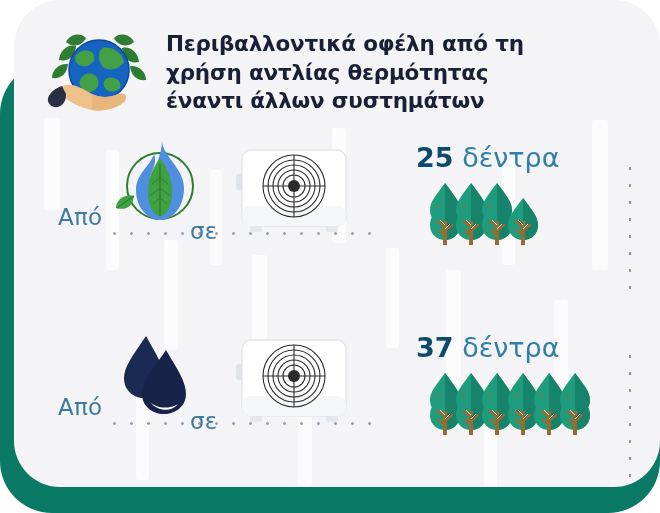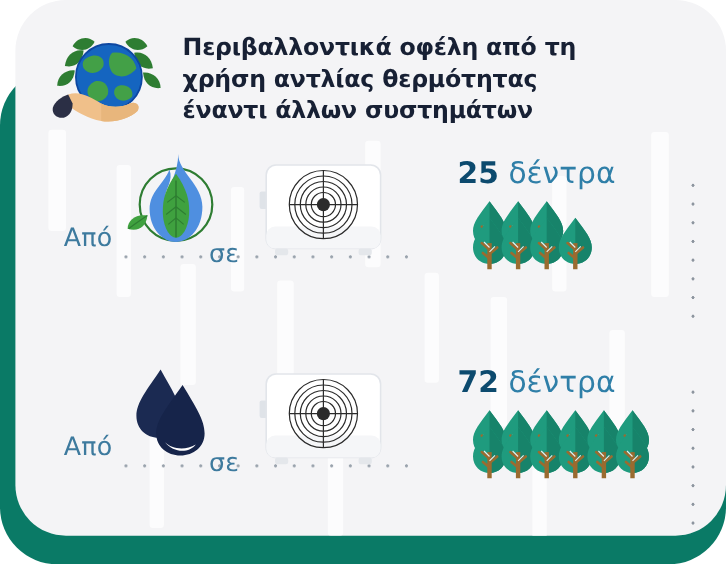--- a/index.html
+++ b/index.html
@@ -305,21 +305,21 @@
           <path d="M66 9 L66 71"></path>
           <path d="M35 40 L97 40"></path>
         </g>
         <circle cx="66" cy="40" r="6" fill="#2b2b2b"></circle>
         <rect x="22" y="80" width="12" height="6" rx="2" fill="#e4e7eb"></rect>
         <rect x="98" y="80" width="12" height="6" rx="2" fill="#e4e7eb"></rect>
       </svg>
     </div>
 
     <div class="count" id="count-2">
-      <span class="num">72</span>
+      <span class="num">37</span>
       <span>δέντρα</span>
     </div>
 
     <div class="trees">
         <div class="tree" style="left: 12px; top: 0px;"><svg viewBox="0 0 34 48" width="34" height="48">
             <path d="M17 1 C26 13 32 20 32 28 C32 37 25 43 17 43 C9 43 2 37 2 28 C2 20 8 13 17 1 Z" fill="#1f9b7e"></path>
             <path d="M17 1 C26 13 32 20 32 28 C32 37 25 43 17 43 Z" fill="#17836a"></path>
             <rect x="15" y="24" width="4" height="24" fill="#9a6b30"></rect>
             <path d="M17 30 L10 24 M17 34 L24 28 M17 38 L11 33" stroke="#9a6b30" stroke-width="2.4" fill="none" stroke-linecap="round"></path>
             <path d="M17 28 L12 23 M17 32 L22 27" stroke="#e7eef0" stroke-width="1" fill="none"></path>

